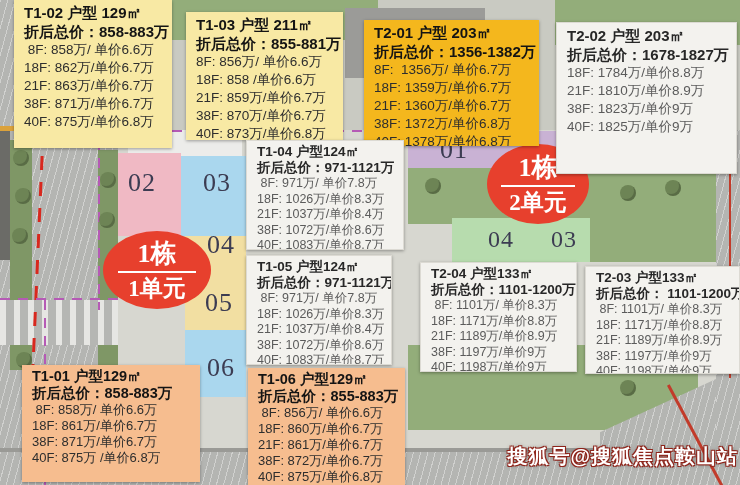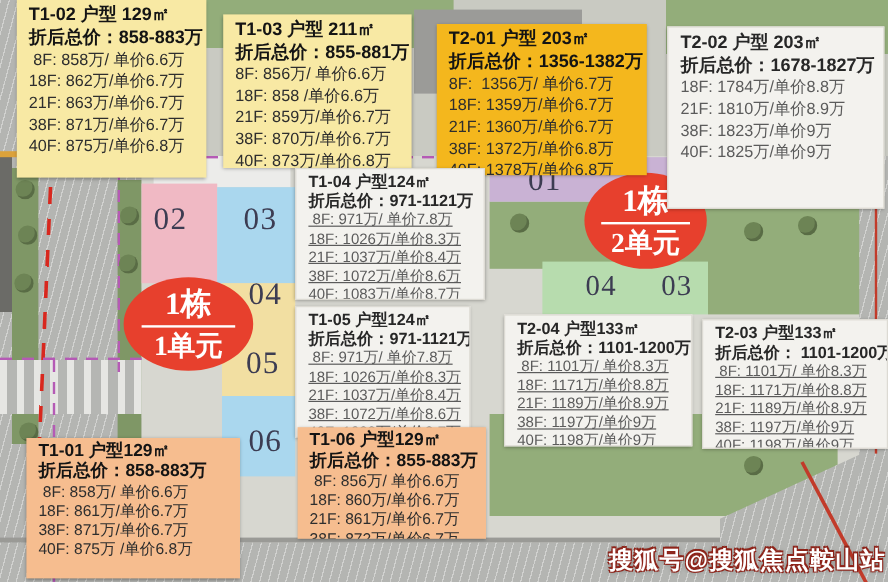--- a/index.html
+++ b/index.html
@@ -25,33 +25,33 @@
   .card .r{color:#2e2e2e;white-space:pre;}
   .yellow{background:var(--card-yellow,#f8e9a4);}
   .gold{background:var(--card-gold,#f4b71d);}
   .white{background:var(--card-white,#f3f2ee);border:1px solid #dcdad3;}
   .white .t,.white .p{color:#272727;}
   .white .r{color:#5b5b5b;}
   .salmon{background:var(--card-salmon,#f6bd8f);}
   .size-a .t,.size-a .p{font-size:15px;line-height:19px;}
   .size-a .r{font-size:13.5px;line-height:18px;}
   .size-b .t,.size-b .p{font-size:13.5px;line-height:16px;}
-  .size-b .r{font-size:12.5px;line-height:15.5px;text-decoration:underline;}
+  .size-b .r{font-size:12.5px;line-height:15.5px;}
   .size-c .t,.size-c .p{font-size:14.5px;line-height:17px;}
   .size-c .r{font-size:13px;line-height:16px;}
   
   .badge{position:absolute;border-radius:50%;background:var(--badge-red,#e7402d);
          color:#fff;z-index:5;display:flex;flex-direction:column;align-items:center;
          justify-content:center;font-family:"Liberation Serif",serif;font-weight:bold;
          text-align:center;}
   .badge .b-top{font-size:26px;line-height:30px;}
   .badge .b-div{width:72%;border-top:2px solid #fff;margin:2px 0;}
   .badge .b-bot{font-size:23px;line-height:27px;}
   
-  .watermark{position:absolute;right:2px;bottom:5px;z-index:9;font-size:20px;
+  .watermark{position:absolute;right:2px;bottom:15px;z-index:9;font-size:20px;
              font-weight:bold;letter-spacing:1px;color:#fff;
              text-shadow:-1px -1px 0 #8e241a,1px -1px 0 #8e241a,-1px 1px 0 #8e241a,
                          1px 1px 0 #8e241a,0 0 4px rgba(0,0,0,.45);}
 </style>
 </head>
 <body>
 
 <div class="stage">
 
   <div class="abs green" style="left:118px;top:0;width:260px;height:40px"></div>
@@ -224,21 +224,21 @@
     <div class="t">T1-01 户型129㎡</div>
     <div class="p">折后总价：858-883万</div>
     <div>
         <div class="r"> 8F: 858万/ 单价6.6万</div>
         <div class="r">18F: 861万/单价6.7万</div>
         <div class="r">38F: 871万/单价6.7万</div>
         <div class="r">40F: 875万 /单价6.8万</div>
       </div>
   </div>
 
-  <div class="card size-c salmon" style="left:248px;top:356px;width:157px;height:93px">
+  <div class="card size-c salmon" style="left:248px;top:368px;width:157px;height:117px">
     <div class="t">T1-06 户型129㎡</div>
     <div class="p">折后总价：855-883万</div>
     <div>
         <div class="r"> 8F: 856万/ 单价6.6万</div>
         <div class="r">18F: 860万/单价6.7万</div>
         <div class="r">21F: 861万/单价6.7万</div>
         <div class="r">38F: 872万/单价6.7万</div>
         <div class="r">40F: 875万/单价6.8万</div>
       </div>
   </div>

